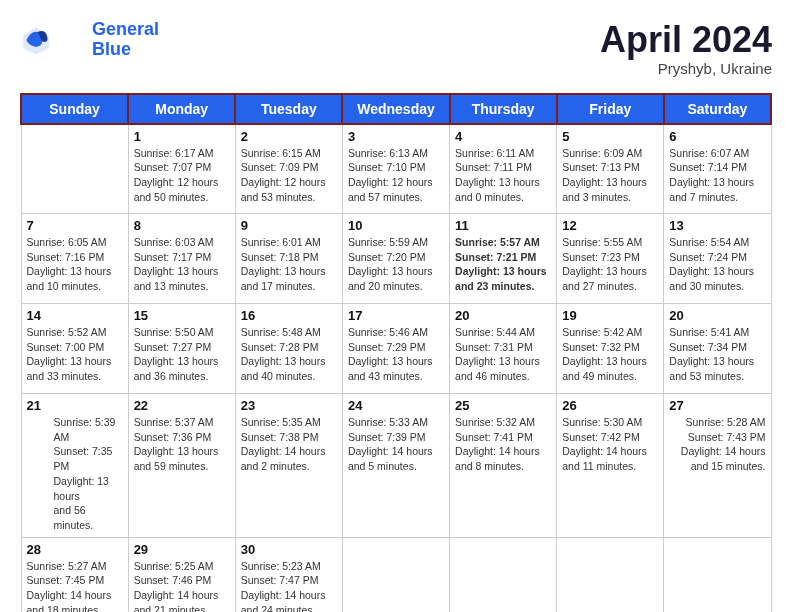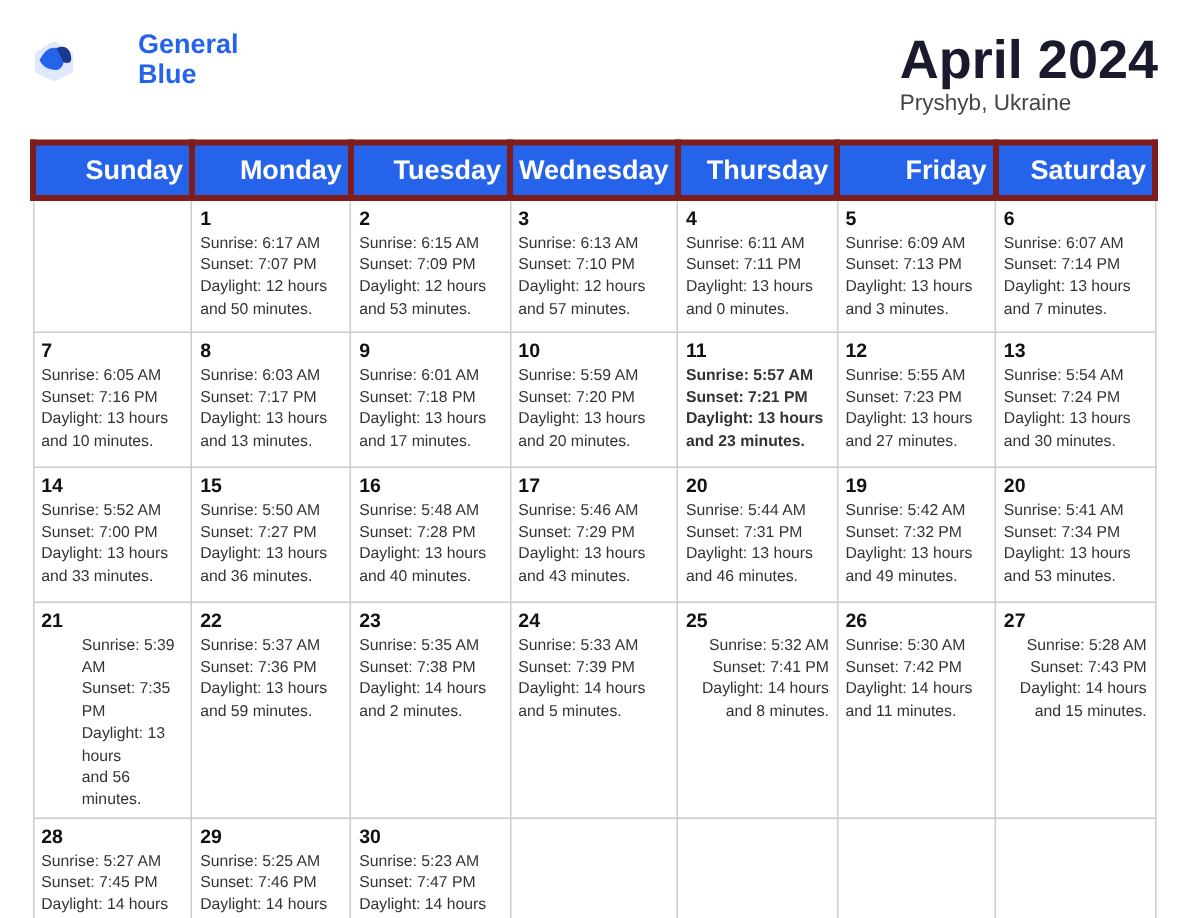--- a/index.html
+++ b/index.html
@@ -29,45 +29,45 @@
       margin-left: 36px;
     }
     .logo-text span {
       color: #2563eb;
     }
     .logo-icon {
       width: 32px;
       height: 32px;
     }
     .title-block {
-      text-align: left;
+      text-align: right;
     }
     .month-title {
       font-size: 36px;
       font-weight: bold;
       color: #1a1a2e;
       line-height: 1.1;
     }
     .subtitle {
       font-size: 15px;
       color: #444;
     }
     .calendar {
       width: 100%;
       border-collapse: collapse;
       font-size: 11px;
     }
     .calendar th {
       background: #2563eb;
       color: #fff;
       padding: 6px 4px;
-      text-align: right;
-      font-size: 18px;
+      text-align: center;
+      font-size: 14px;
       font-weight: bold;
-      border: 4px solid #7f1d1d;
+      border: 2px solid #7f1d1d;
     }
     .calendar td {
       border: 1px solid #ccc;
       vertical-align: top;
       padding: 4px 5px;
       width: calc(100% / 7);
       min-height: 80px;
       background: #fff;
     }
     .day-number {
@@ -294,21 +294,21 @@
         </td>
         <td>
           <div class="day-number">24</div>
           <div class="day-info" style="white-space: pre-line;">Sunrise: 5:33 AM
 Sunset: 7:39 PM
 Daylight: 14 hours
 and 5 minutes.</div>
         </td>
         <td>
           <div class="day-number">25</div>
-          <div class="day-info" style="white-space: pre-line; text-align: right;">Sunrise: 5:32 AM
+          <div class="day-info" style="white-space: pre-line;">Sunrise: 5:32 AM
 Sunset: 7:41 PM
 Daylight: 14 hours
 and 8 minutes.</div>
         </td>
         <td>
           <div class="day-number">26</div>
           <div class="day-info" style="white-space: pre-line;">Sunrise: 5:30 AM
 Sunset: 7:42 PM
 Daylight: 14 hours
 and 11 minutes.</div>

